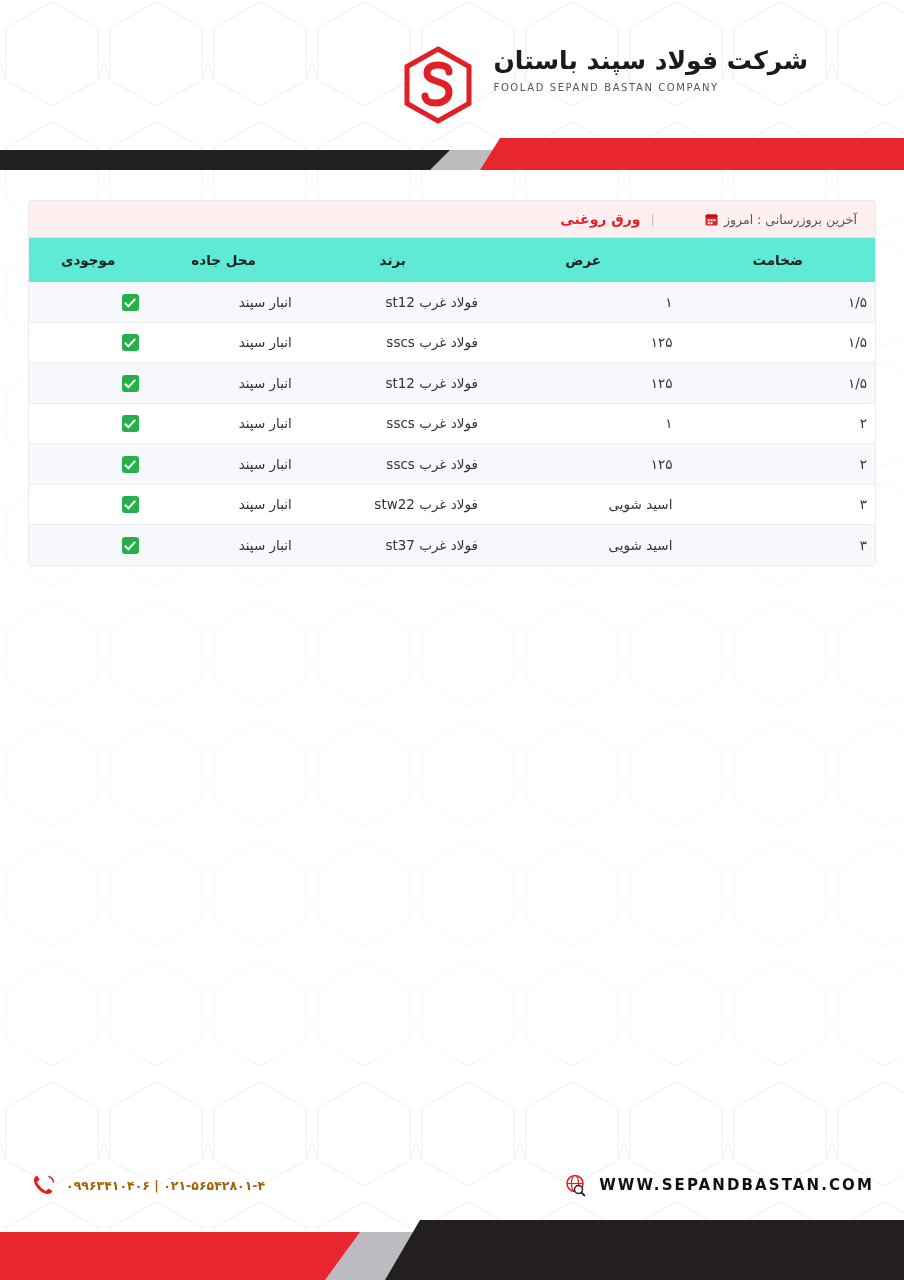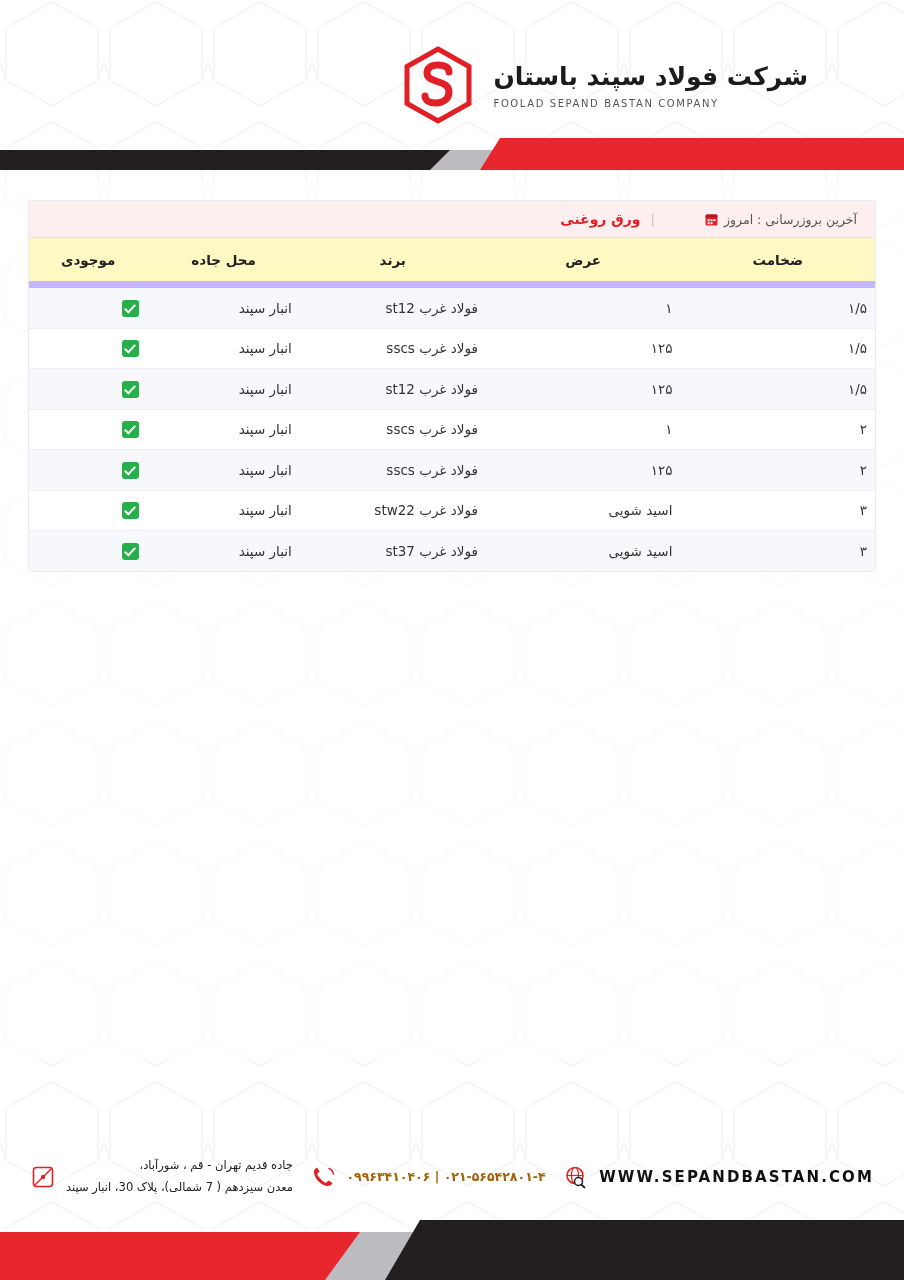--- a/index.html
+++ b/index.html
@@ -29,21 +29,20 @@
     position: relative;
     height: 170px;
     z-index: 2;
   }
   .logo-area {
     position: absolute;
     top: 46px;
     right: 96px;
     display: flex;
     flex-direction: row-reverse;
-    align-items: center;
     gap: 20px;
   }
   .logo-text {
     text-align: right;
     direction: rtl;
   }
   .logo-title {
     font-size: 25px;
     font-weight: bold;
     color: #1b1b1b;
@@ -131,22 +130,22 @@
     width: 100%;
     border-collapse: collapse;
     direction: rtl;
   }
   thead th {
     font-size: 13.5px;
     font-weight: bold;
     color: #222;
     padding: 14px 8px 13px 8px;
     text-align: center;
-    border-bottom: 7px solid #c4b5fd;
-    background: #fef9c3;
+    border-bottom: 1px solid #c4b5fd;
+    background: #5eead4;
     margin-top: 34px;
   }
   tbody td {
     font-size: 13.5px;
     color: #333;
     padding: 11px 8px;
     text-align: right;
     border-bottom: 1px solid #edeef3;
   }
   tbody tr:nth-child(odd) td {
@@ -393,33 +392,20 @@
     <div class="f-block">
       <span class="f-phone">۰۹۹۶۳۴۱۰۴۰۶ | ۰۲۱-۵۶۵۴۲۸۰۱-۴</span>
       <span class="ico">
         <svg width="26" height="26" viewBox="0 0 26 26">
           <path d="M7 3.5 C5 4.5 3.5 6.5 4 9 C5 15 11 21 17 22 C19.5 22.5 21.5 21 22.5 19 L18.5 16.5 L16 19 C13 17.8 8.2 13 7 10 L9.5 7.5 Z" fill="#e01f26"></path>
           <path d="M19 4.5 C21.5 5.5 23 7.5 23.5 10" fill="none" stroke="#e01f26" stroke-width="1.4" stroke-linecap="round"></path>
         </svg>
       </span>
     </div>
 
-    <div class="f-block">
-      <div class="f-addr">
-        <div>جاده قدیم تهران - قم ، شورآباد،</div>
-        <div>معدن سیزدهم ( 7 شمالی)، پلاک 30، انبار سپند</div>
-      </div>
-      <span class="ico">
-        <svg width="26" height="26" viewBox="0 0 26 26">
-          <rect x="3.5" y="3.5" width="19" height="19" rx="3" fill="none" stroke="#e01f26" stroke-width="1.6"></rect>
-          <line x1="5" y1="21" x2="21" y2="5" stroke="#e01f26" stroke-width="1.4"></line>
-          <circle cx="13" cy="13" r="2.2" fill="#e01f26"></circle>
-        </svg>
-      </span>
-    </div>
 
   </div>
 
   <div class="footer-stripe">
     <svg width="904" height="60" viewBox="0 0 904 60" preserveAspectRatio="none">
       <polygon points="0,12 380,12 345,60 0,60" fill="#e8262d"></polygon>
       <polygon points="360,12 430,12 395,60 325,60" fill="#bcbcc0"></polygon>
       <polygon points="420,0 904,0 904,60 385,60" fill="#231f20"></polygon>
     </svg>
   </div>

